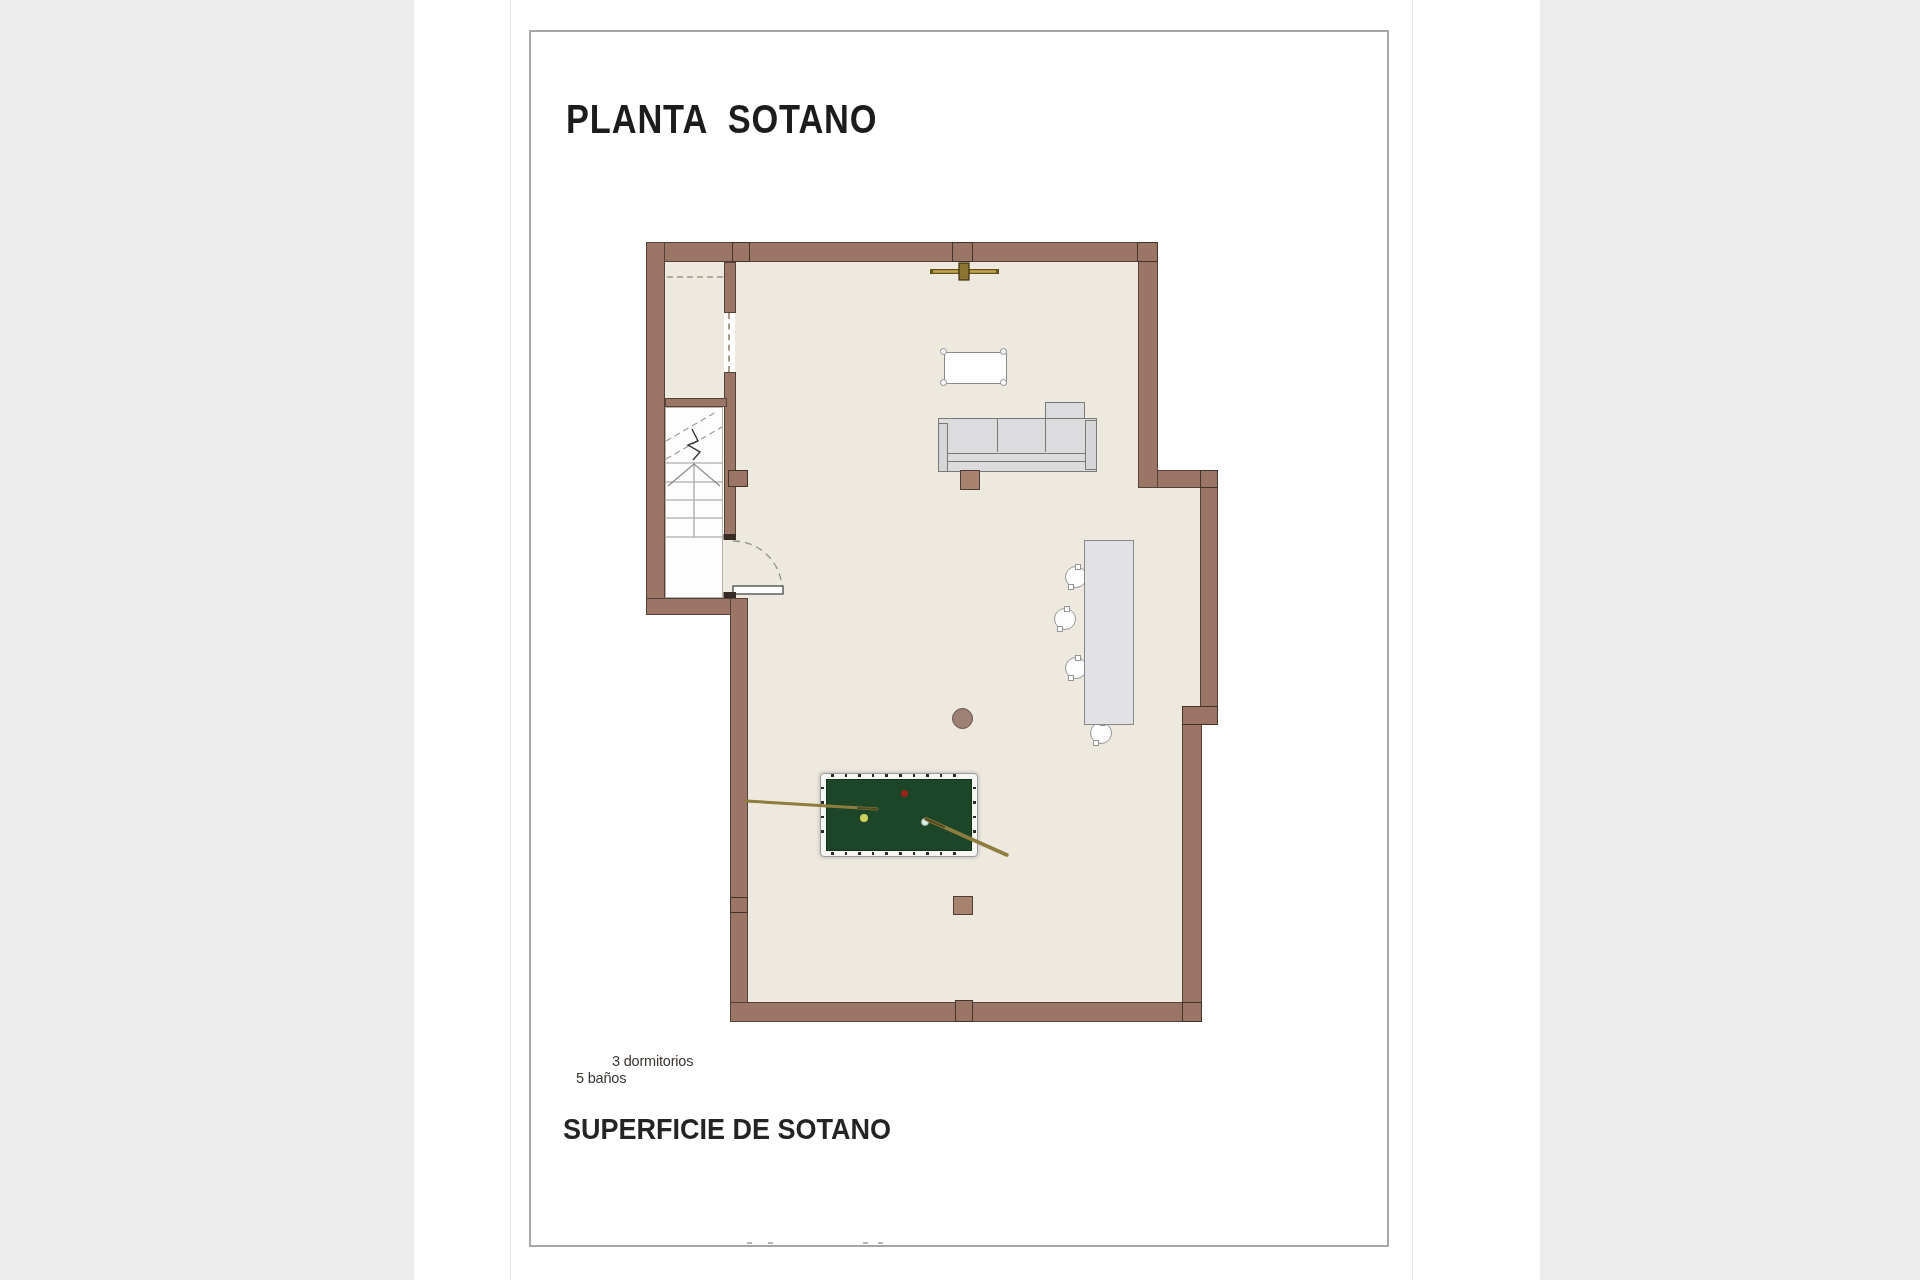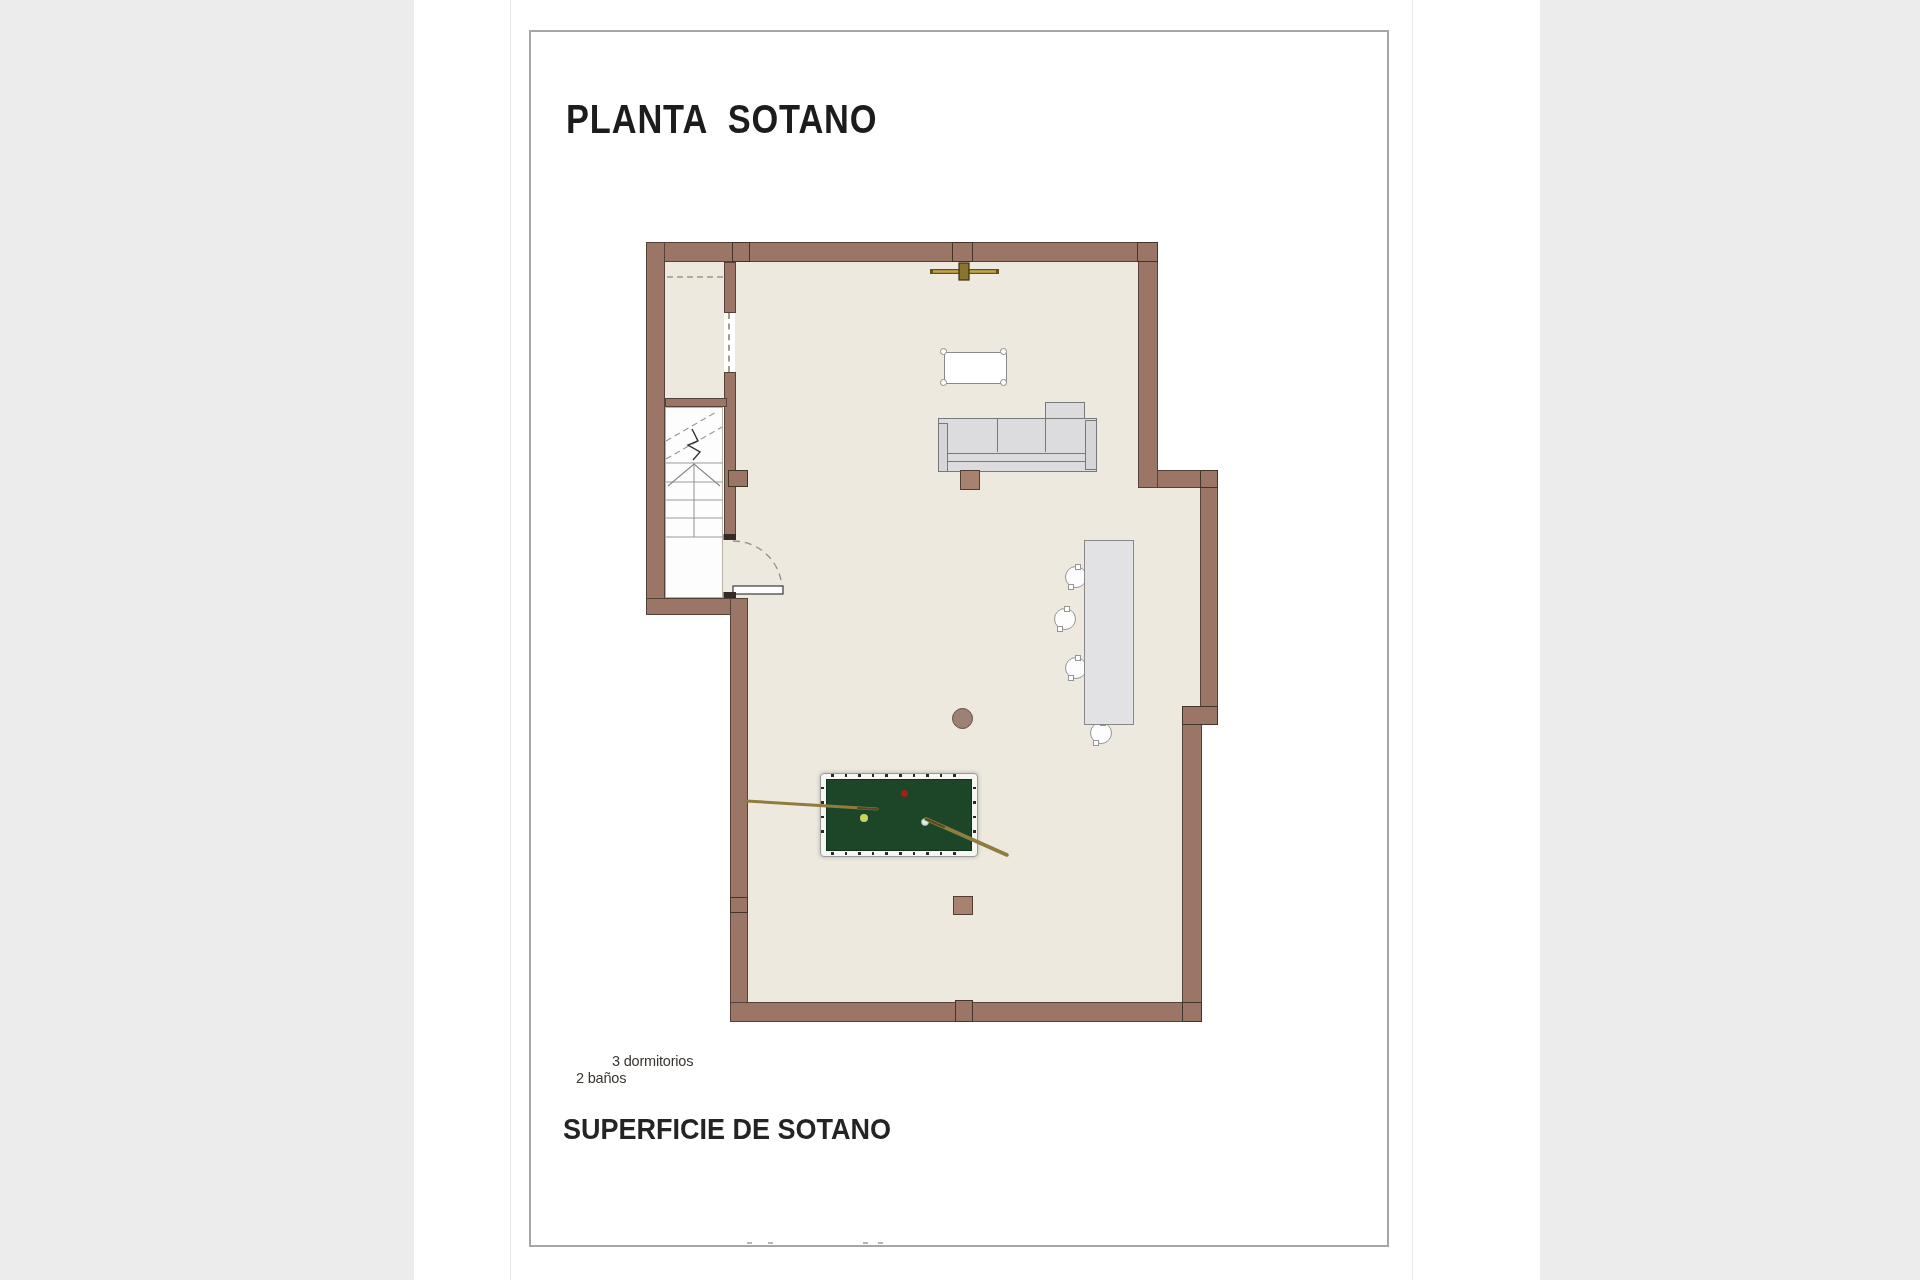--- a/index.html
+++ b/index.html
@@ -154,17 +154,17 @@
       <g stroke-linecap="round">
         <line x1="746" y1="801" x2="877" y2="809" stroke="#8f7d3f" stroke-width="3"></line>
         <line x1="858" y1="808" x2="877" y2="809" stroke="#55491f" stroke-width="2"></line>
         <line x1="926" y1="819" x2="1007" y2="855" stroke="#8f7d3f" stroke-width="3.6"></line>
         <line x1="926" y1="819" x2="944" y2="827" stroke="#55491f" stroke-width="2"></line>
       </g>
     </svg>
   </div>
 
   <div class="abs note" style="left:588px;top:1053px;margin-left:24px;">3 dormitorios</div>
-  <div class="abs note" style="left:576px;top:1070px;">2 baños</div>
+  <div class="abs note" style="left:576px;top:1070px;">5 baños</div>
   <div class="abs big-label" style="left:563px;top:1112px;">SUPERFICIE DE SOTANO</div>
 
   <div class="abs dots-artifact"></div>
 </div>
 
 </body></html>

